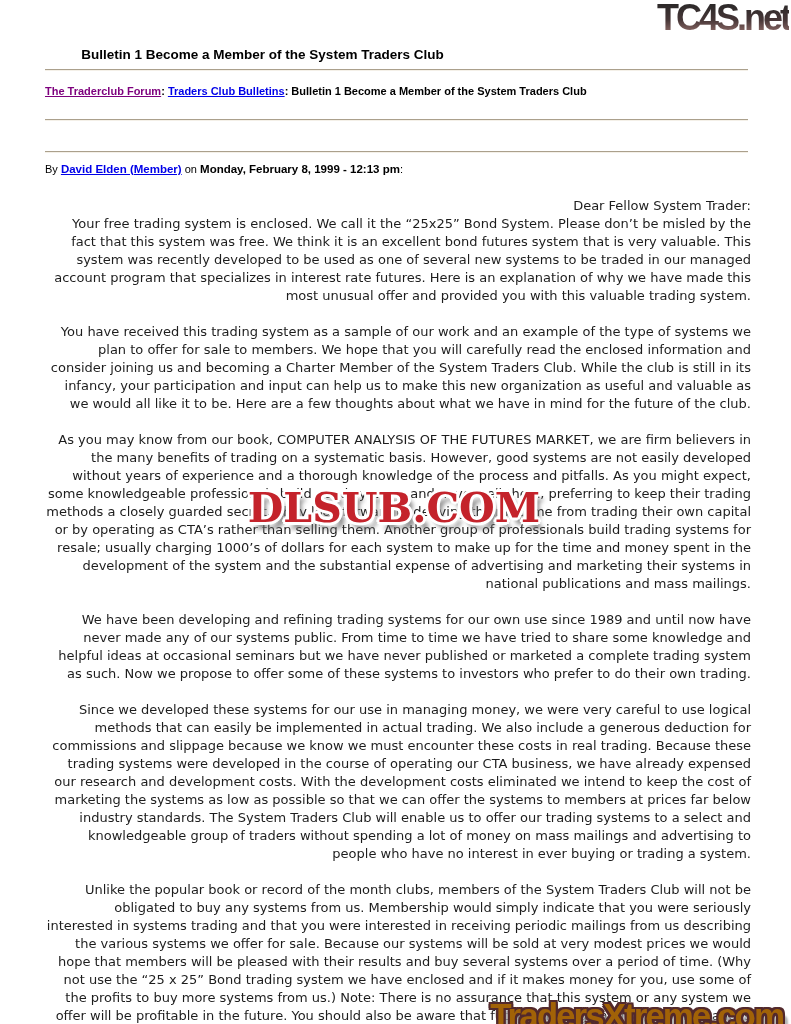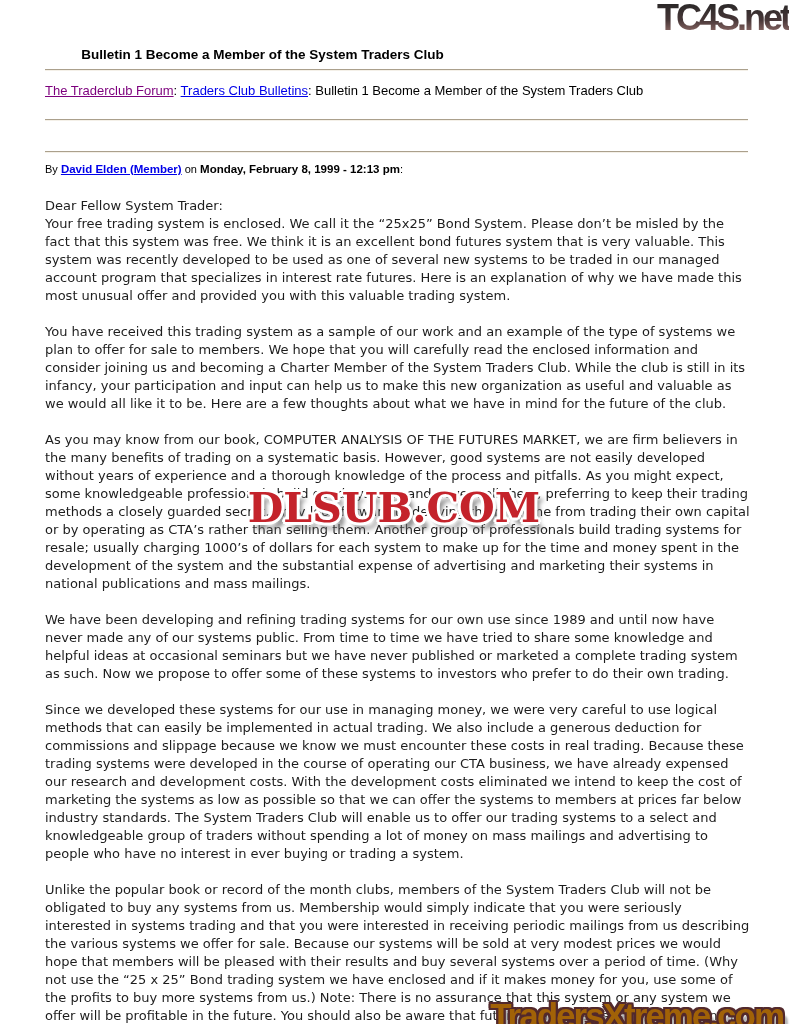--- a/index.html
+++ b/index.html
@@ -29,42 +29,42 @@
   .rule {
     position:absolute; left:45px; width:703px; height:2px;
     border-top:1px solid #aba08c; border-bottom:1px solid #f4f0e8;
   }
   .rule-1 { top:69px; }
   .rule-2 { top:119px; }
   .rule-3 { top:151px; }
 
   .breadcrumb {
     position:absolute; top:80px; left:45px; width:668px;
-    font-family:"Liberation Sans", sans-serif; font-weight:normal;
-    font-size:13px; line-height:22px; color:#000;
+    font-family:"Liberation Sans", sans-serif; font-weight:bold;
+    font-size:11px; line-height:22px; color:#000;
   }
   .breadcrumb a { text-decoration:underline; cursor:pointer; }
   .breadcrumb a.visited { color:#7d007d; }
   .breadcrumb a.link    { color:#0000e8; }
 
   .byline {
     position:absolute; top:163px; left:45px;
     font-family:"Liberation Sans", sans-serif; font-size:11px; color:#000;
   }
   .byline .author {
     color:#0000e8; font-weight:bold; font-size:11.5px;
     text-decoration:underline; cursor:pointer;
   }
   .byline .datetime { font-weight:bold; font-size:11.5px; }
 
   .post-body {
     position:absolute; top:197px; left:45px; width:706px;
     font-size:13px; line-height:18px; color:#1d1d1d;
   }
-  .post-body p { margin:0 0 18px; white-space:pre-line; }
+  .post-body p { margin:0 0 18px; white-space:pre-line;text-align:right; }
 
   .watermark {
     position:absolute; top:488px; left:394px; transform:translateX(-50%);
     font-family:"DejaVu Serif", serif; font-weight:bold;
     font-size:41px; line-height:1; color:#c4232b; white-space:nowrap;
     text-shadow:
       -2px -2px 0 #ffffff, 2px -2px 0 #ffffff,
       -2px  2px 0 #ffffff, 2px  2px 0 #ffffff,
       -3px  0   0 #ffffff, 3px  0   0 #ffffff,
        0   -3px 0 #ffffff, 0    3px 0 #ffffff,

